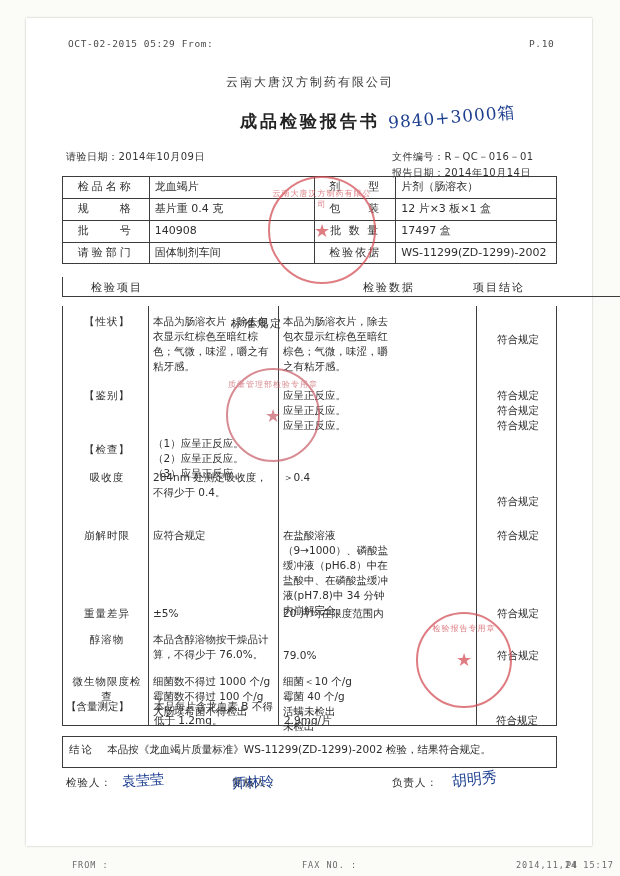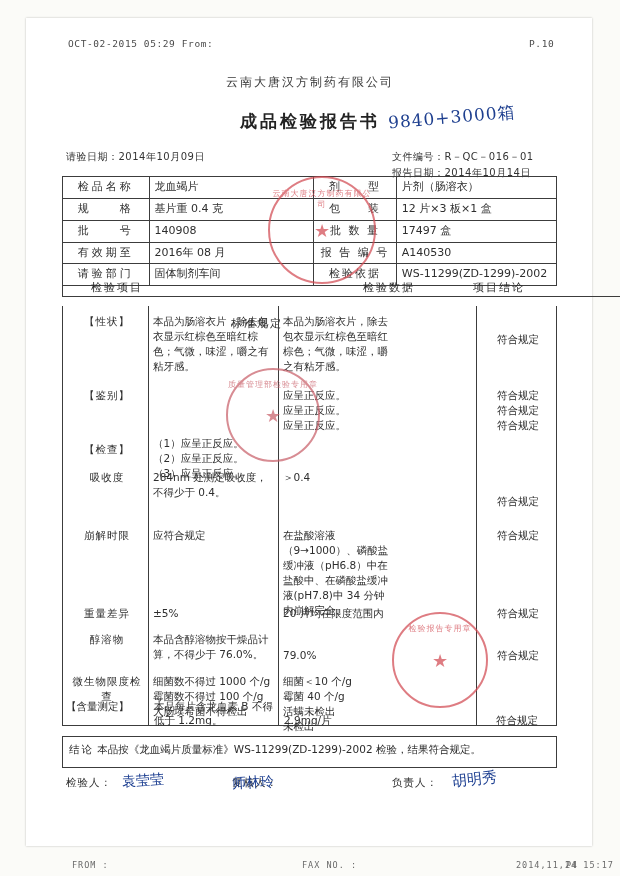--- a/index.html
+++ b/index.html
@@ -204,21 +204,21 @@
     left: 0; right: 0;
     text-align: center;
     font-size: 8px;
     letter-spacing: 1px;
   }
   .stamp-a { left: 268px; top: 176px; width: 104px; height: 104px; }
   .stamp-a .txt { top: 10px; }
   .stamp-b { left: 226px; top: 368px; width: 90px; height: 90px; border-color:#c9606a; color:#c9606a;}
   .stamp-b .txt { top: 9px; }
   .stamp-b .star { color:#c9606a; }
-  .stamp-c { left: 392px; top: 612px; width: 92px; height: 92px; }
+  .stamp-c { left: 416px; top: 612px; width: 92px; height: 92px; font-family: Liberation Serif, serif; }
   .stamp-c .txt { top: 9px; }
 
   .fax-bottom {
     position: absolute;
     bottom: 16px; left: 0; width: 620px;
     font-family: "DejaVu Sans Mono", monospace;
     font-size: 8.5px;
     color: #6a6a6a;
     letter-spacing: 1px;
   }
@@ -265,26 +265,20 @@
       <td class="lbl2">包　　装</td>
       <td class="val2">12 片×3 板×1 盒</td>
     </tr>
     <tr>
       <td class="lbl">批　　号</td>
       <td class="val">140908</td>
       <td class="lbl2">批 数 量</td>
       <td class="val2">17497 盒</td>
     </tr>
     <tr>
-      <td class="lbl">有效期至</td>
-      <td class="val">2016年 08 月</td>
-      <td class="lbl2">报 告 编 号</td>
-      <td class="val2">A140530</td>
-    </tr>
-    <tr>
       <td class="lbl">请验部门</td>
       <td class="val">固体制剂车间</td>
       <td class="lbl2">检验依据</td>
       <td class="val2">WS-11299(ZD-1299)-2002</td>
     </tr>
   </tbody>
     </table>
 
   <div class="colhead">
     <span class="ch1">检验项目</span>
@@ -380,21 +374,21 @@
     <div class="txt">质量管理部检验专用章</div>
     <div class="star">★</div>
   </div>
   <div class="stamp stamp-c">
     <div class="txt">检验报告专用章</div>
     <div class="star">★</div>
   </div>
 
   <div class="concl">
     <span class="tag">结论</span>
-    <span style="">本品按《龙血竭片质量标准》WS-11299(ZD-1299)-2002 检验，结果符合规定。</span>
+    <span style="margin-left:10px;">本品按《龙血竭片质量标准》WS-11299(ZD-1299)-2002 检验，结果符合规定。</span>
   </div>
 
   <div class="sigrow">
     <span class="sig s1">检验人：</span>
     <span class="sig s2">复核人：</span>
     <span class="sig s3">负责人：</span>
   </div>
   <div class="hand h1">袁莹莹</div>
   <div class="hand h2">师林玲</div>
   <div class="hand h3">胡明秀</div>

